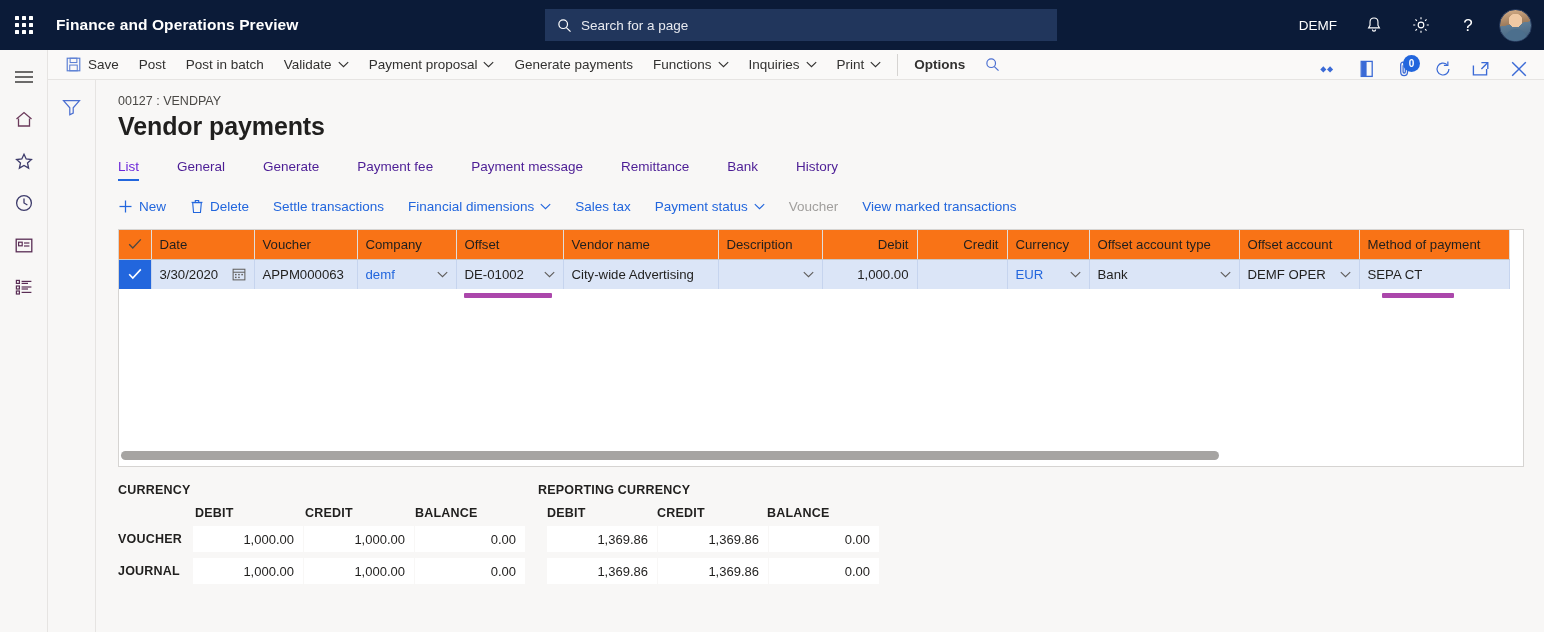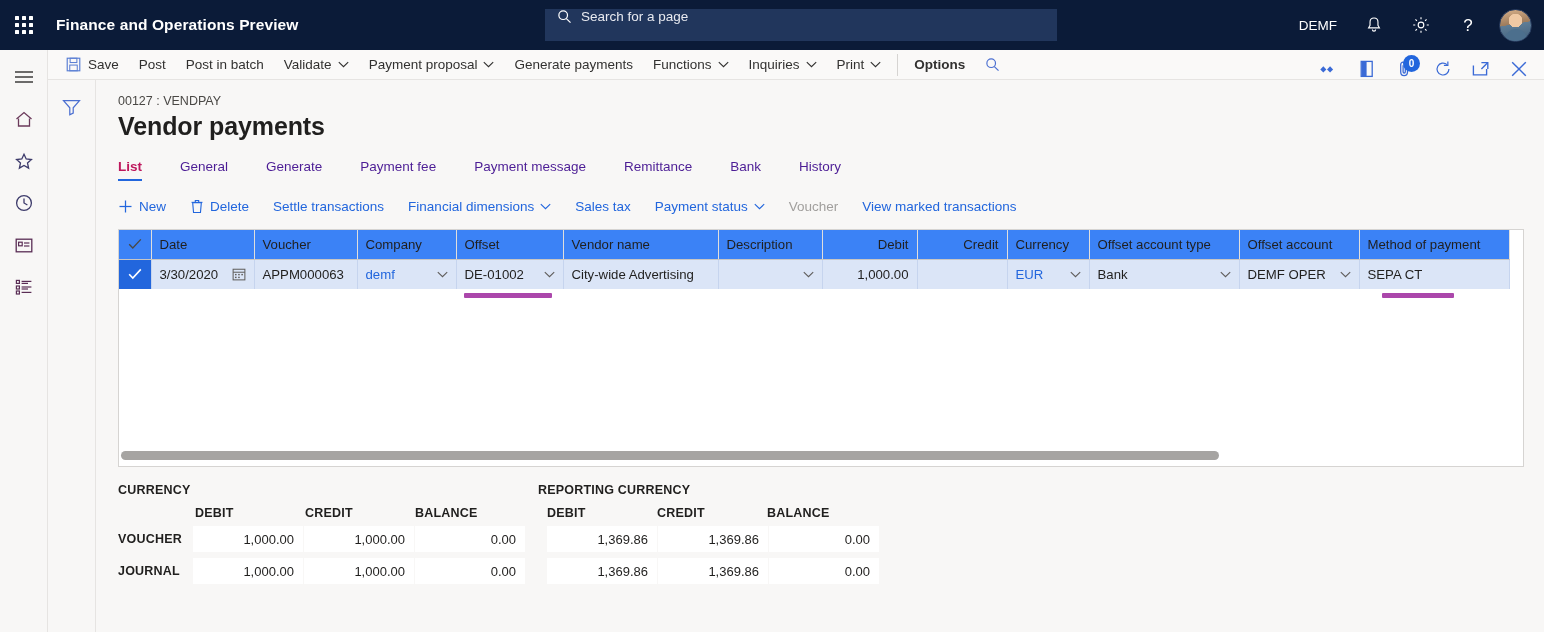--- a/index.html
+++ b/index.html
@@ -40,20 +40,21 @@
     white-space: nowrap;
   }
   .searchwrap {
     position: absolute;
     left: 545px;
     top: 9px;
     width: 512px;
     height: 32px;
     background: #21365c;
     display: flex;
+    align-items: center;
     padding: 0 12px;
     cursor: text;
   }
   .searchwrap .placeholder {
     font-size: 13.5px;
     color: #e8eaf0;
     margin-left: 9px;
     white-space: nowrap;
   }
   .topright {
@@ -227,22 +228,22 @@
   .tab {
     font-size: 13.5px;
     color: #4c1d95;
     padding: 6px 0 7px 0;
     margin-right: 38px;
     cursor: pointer;
     position: relative;
     white-space: nowrap;
   }
   .tab.active {
-    color: #be185d;
-    font-weight: bold;
+    color: #6d28d9;
+    font-weight: normal;
   }
   .tab.active::after {
     content: "";
     position: absolute;
     left: 0; right: 0; bottom: 0;
     height: 2px;
     background: #2266dd;
   }
 
   .actionbar {
@@ -283,21 +284,21 @@
   table.grid {
     border-collapse: collapse;
     table-layout: fixed;
     width: 1390px;
     font-size: 13.2px;
   }
   table.grid th {
     font-weight: normal;
     text-align: left;
     color: #201f1e;
-    background: #3b82f6;
+    background: #f97316;
     height: 29px;
     padding: 0 8px;
     border-right: 1px solid #e0dedc;
     border-bottom: 1px solid #c8c6c4;
     vertical-align: middle;
     white-space: nowrap;
     overflow: hidden;
   }
   table.grid th.num { text-align: right; }
   table.grid td {

